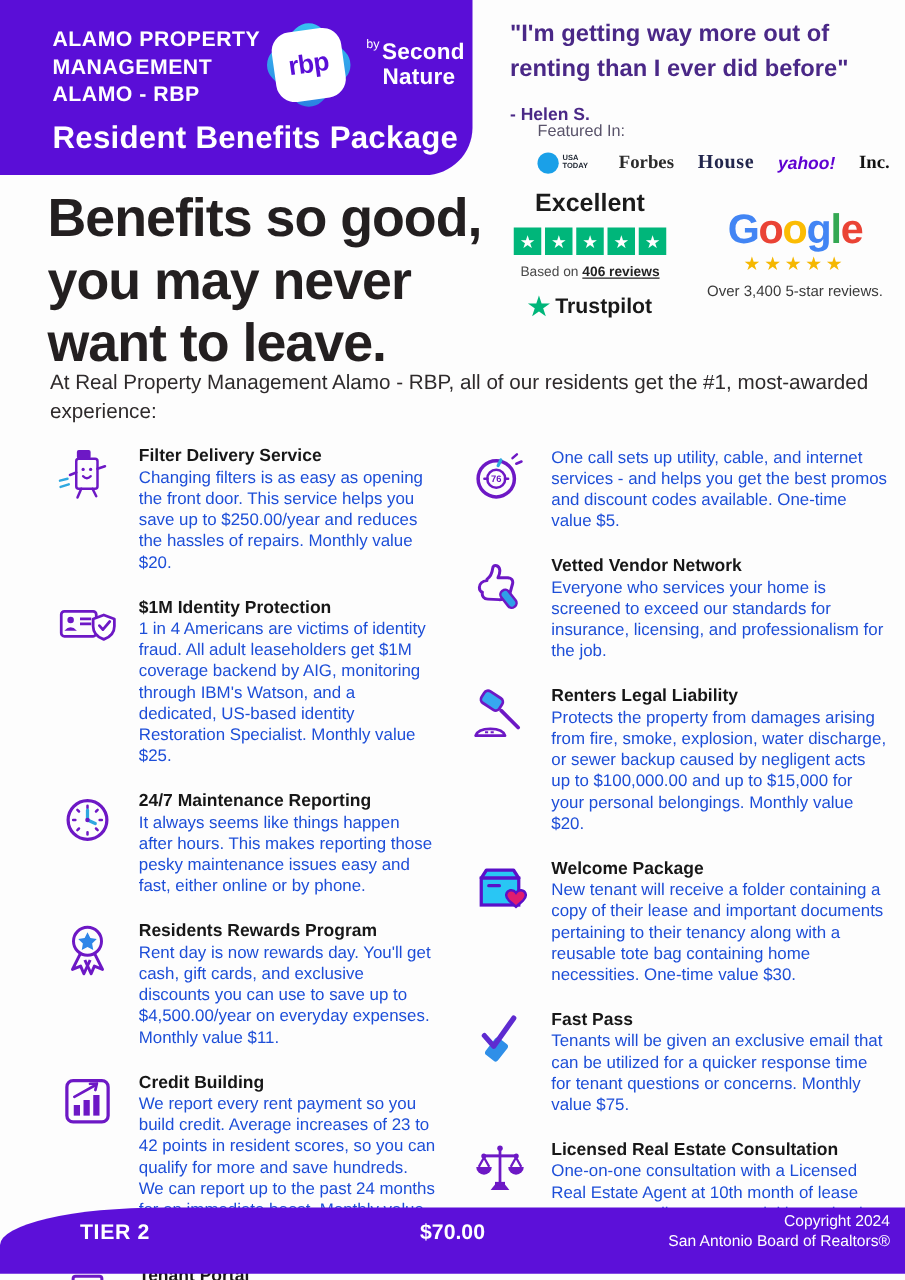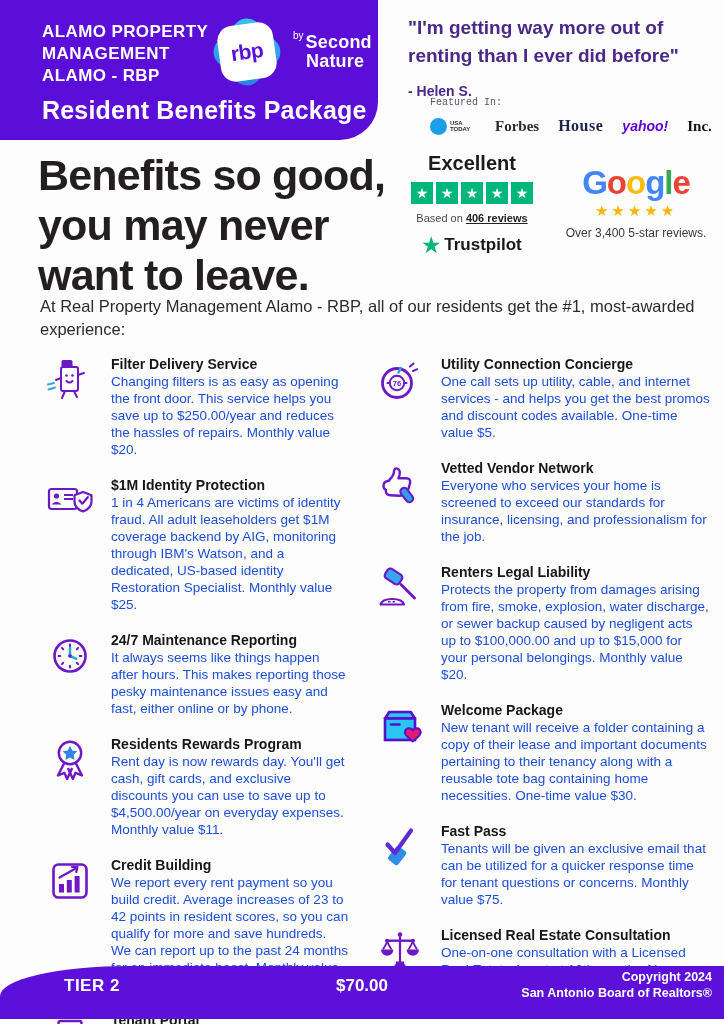--- a/index.html
+++ b/index.html
@@ -21,21 +21,21 @@
   .badge-front span{color:#5a0ed7;font-weight:bold;font-size:21px;letter-spacing:-.5px;}
   .by-nature{position:absolute;left:293px;top:30px;color:#fff;}
   .by-nature .by{font-size:10px;vertical-align:9px;margin-right:2px;}
   .by-nature .brand{display:inline-block;font-size:18px;line-height:18px;font-weight:bold;letter-spacing:.2px;}
 
   
   .quote{position:absolute;left:408px;top:14px;width:306px;color:#4a2887;
          font-size:19px;font-weight:bold;line-height:28px;}
   .attribution{margin-top:7px;font-size:14px;}
   .featured{position:absolute;left:430px;top:97px;}
-  .featured-label{font-size:10px;color:#59536a;font-family:Liberation Mono, monospace;}
+  .featured-label{font-size:13px;color:#59536a;}
   .logo-row{display:flex;align-items:center;gap:19px;margin-top:9px;}
   .usat{display:flex;align-items:center;gap:3px;}
   .usat-circle{width:17px;height:17px;border-radius:50%;background:#1aa0e8;}
   .usat-text{font-size:6px;font-weight:bold;color:#1c2430;line-height:6px;width:26px;}
   .forbes{font-family:"Liberation Serif",serif;font-weight:bold;font-size:15px;color:#2b2b2b;}
   .house{font-family:"Liberation Serif",serif;font-weight:bold;font-size:16px;color:#22264d;letter-spacing:.5px;}
   .yahoo{font-weight:bold;font-style:italic;font-size:14px;color:#5f01d1;}
   .incmag{font-family:"Liberation Serif",serif;font-weight:bold;font-size:15px;color:#141414;}
 
   
@@ -65,21 +65,21 @@
   .icon-wrap{flex:0 0 52px;width:52px;height:52px;}
   .icon-wrap svg{width:48px;height:48px;}
   .b-title{font-size:14px;font-weight:bold;color:#171717;}
   .b-body{font-size:13.5px;color:#1d4ed8;line-height:17px;margin-top:1px;}
 
   
   .footer{position:absolute;left:0;bottom:5px;width:724px;height:53px;background:#5c10d9;
           border-top-left-radius:130px 30px;color:#fff;}
   .tier{position:absolute;left:64px;top:10px;font-weight:bold;font-size:17px;letter-spacing:.5px;}
   .price{position:absolute;left:0;right:0;top:10px;text-align:center;font-weight:bold;font-size:17px;}
-  .copyright{position:absolute;right:12px;top:3px;text-align:right;font-weight:bold;font-size:12.5px;line-height:16px;}
+  .copyright{position:absolute;right:12px;top:3px;text-align:right;font-weight:normal;font-size:12.5px;line-height:16px;}
 </style>
 </head>
 <body>
 
 <div class="page">
 
   <div class="header-box">
     <div class="company-name">
       <div>ALAMO PROPERTY</div>
       <div>MANAGEMENT</div>
@@ -280,21 +280,20 @@
               <path d="M11.5 27h2.6M27.9 27h2.6"></path>
             </g>
             <path d="M22.5 16.5l2.2-4.5" stroke="#2fa8e0" stroke-width="2.6" stroke-linecap="round"></path>
             <g stroke="#6d18c5" stroke-width="2" stroke-linecap="round" fill="none">
               <path d="M34 10.5l3.5-3"></path>
               <path d="M37 15l4.2-1.8"></path>
             </g>
           </svg>
       </div>
       <div>
-          <div class="b-title">Utility Connection Concierge</div>
       <div class="b-body">One call sets up utility, cable, and internet services - and helps you get the best promos and discount codes available. One-time value $5.</div>
         </div>
     </div>
 
     <div class="benefit">
       <div class="icon-wrap">
         <svg viewBox="0 0 48 48">
             <path d="M13.5 20.5c-3.5.4-6 2.4-6 5.4 0 1.9 1 3.3 2.4 3.9-.6 3.1 1.2 5.4 4.4 5.5l8.8.4c4.8.2 7.9-1.7 9-5.7l1.9-6.8c.8-3-.9-5-4-5h-7.6c2.3-4.8 1.8-8.6-1.1-9.6-1.9-.6-3 .4-3.2 2.3-.4 4-2.2 6.8-4.6 8.6z" fill="none" stroke="#6d18c5" stroke-width="2.4" stroke-linejoin="round"></path>
             <rect x="27" y="27" width="7.5" height="16" rx="3.5" fill="#2f9fe8" stroke="#6d18c5" stroke-width="2" transform="rotate(-38 30.8 35)"></rect>
           </svg>

